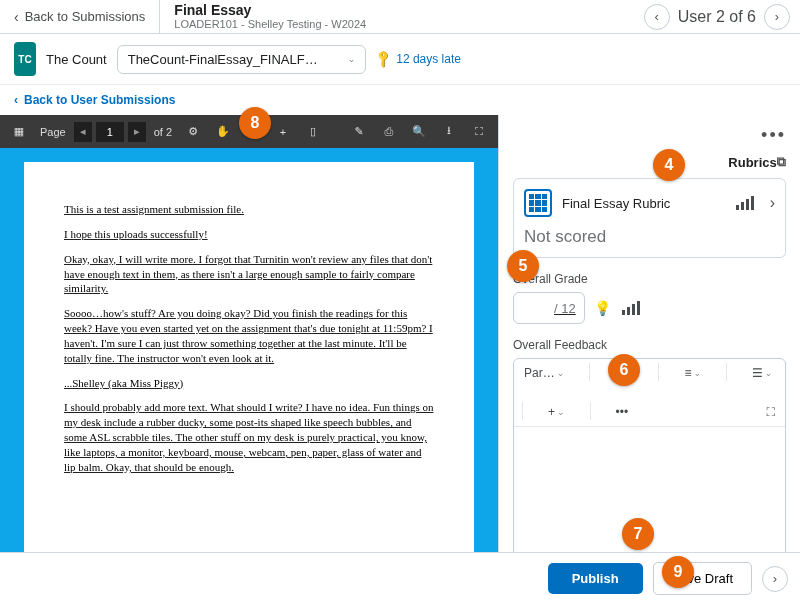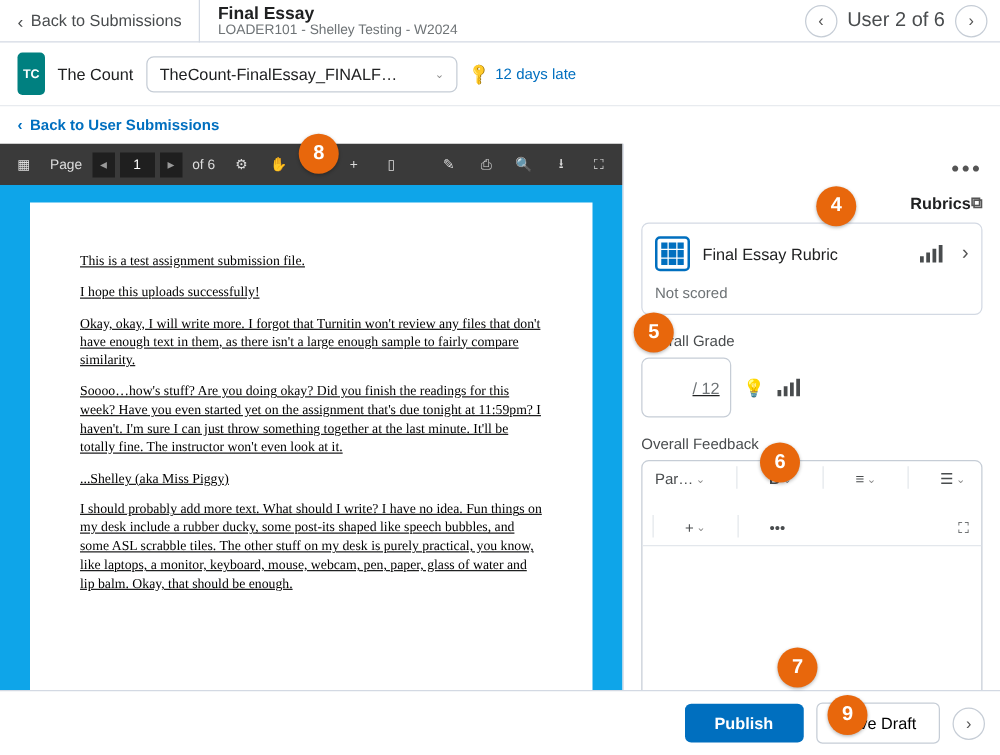--- a/index.html
+++ b/index.html
@@ -51,25 +51,25 @@
   .sec-head { display: flex; align-items: center; justify-content: flex-end; font-size: 13px; font-weight: 600; margin: 6px 0 8px 0; }
   .popout { cursor: pointer; color: #555; }
   .rubric-card { border: 1px solid #d3d9e3; border-radius: 6px; padding: 10px; }
   .rubric-row { display: flex; align-items: center; gap: 10px; }
   .rubric-icon { width: 28px; height: 28px; border: 2px solid #006fbf; border-radius: 4px; display: grid; grid-template-columns: repeat(3, 1fr); grid-template-rows: repeat(3, 1fr); gap: 1px; padding: 3px; }
   .rubric-icon span { background: #006fbf; }
   .rubric-name { font-weight: 400; flex: 1; }
   .bars-icon { display: flex; align-items: flex-end; gap: 2px; cursor: pointer; }
   .bars-icon span { width: 3px; background: #494c4e; }
   .bars-icon span:nth-child(1){height:5px} .bars-icon span:nth-child(2){height:8px} .bars-icon span:nth-child(3){height:11px} .bars-icon span:nth-child(4){height:14px}
-  .not-scored { font-size: 12px; color: #6e7376; margin-top: 10px; }
+  .not-scored { font-size: 17px; color: #6e7376; margin-top: 10px; }
   
   .sec-label { font-size: 12px; margin: 14px 0 6px 0; color: #494c4e; }
   .grade-row { display: flex; align-items: center; gap: 10px; }
-  .grade-input-wrap { border: 1px solid #c6cdd6; border-radius: 6px; display: flex; align-items: center; padding: 0 8px; height: 48px; text-decoration: underline; }
+  .grade-input-wrap { border: 1px solid #c6cdd6; border-radius: 6px; display: flex; align-items: center; padding: 0 8px; height: 32px; text-decoration: underline; }
   .grade-input { width: 28px; border: none; outline: none; text-align: right; font-size: 13px; }
   .grade-max { color: #6e7376; font-size: 13px; margin-left: 4px; }
   .idea-icon { cursor: pointer; color: #494c4e; font-size: 14px; }
   
   .editor-wrap { border: 1px solid #c6cdd6; border-radius: 6px; margin-top: 6px; }
   .editor-tb { display: flex; gap: 19px; padding: 4px 6px; border-bottom: 1px solid #e3e7ec; font-size: 12px; flex-wrap: wrap; }
   .ed-btn { padding: 3px 4px; cursor: pointer; display: flex; align-items: center; gap: 2px; color: #494c4e; border-radius: 3px; }
   .ed-sep { width: 1px; height: 18px; background: #e3e7ec; margin: 0 2px; }
   .down { font-size: 9px; color: #888; }
   .editor-body { height: 148px; position: relative; }
@@ -136,21 +136,21 @@
           <span>▦</span>
         </div>
       <span class="page-label">Page</span>
       <div class="page-nav">
           <span>◂</span>
         </div>
       <input class="page-input" value="1" style="">
       <div class="page-nav">
           <span>▸</span>
         </div>
-      <span class="page-label">of 6</span>
+      <span class="page-label">of 2</span>
       <div class="tb-btn">
           <span>⚙</span>
         </div>
       <div class="tb-btn">
           <span>✋</span>
         </div>
       <div class="tb-btn">
           <span>−</span>
         </div>
       <div class="tb-btn">

